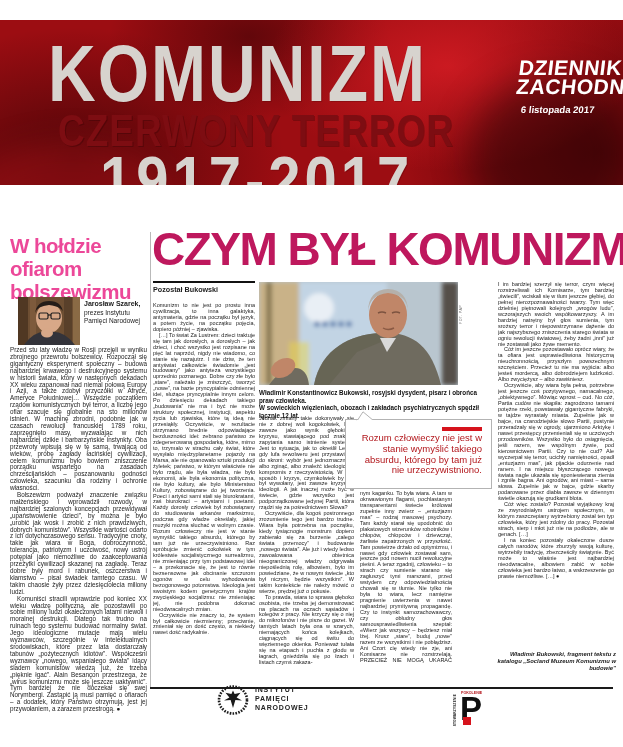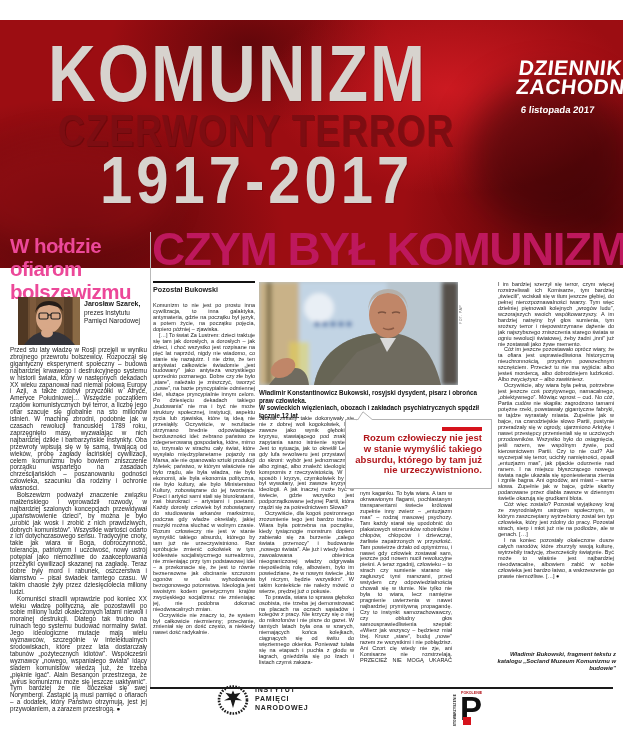--- a/index.html
+++ b/index.html
@@ -1,21 +1,21 @@
 <!DOCTYPE html>
 <html lang="pl"><head>
 <meta charset="utf-8">
 <style>
   html,body{margin:0;padding:0;}
   body{width:623px;height:747px;position:relative;overflow:hidden;background:#fff;
        font-family:"Liberation Sans", sans-serif;color:#1c1c1c;}
   .abs{position:absolute;}
 
   
-  .banner{left:0;top:20px;width:623px;height:248px;overflow:hidden;
+  .banner{left:0;top:20px;width:623px;height:165px;overflow:hidden;
     background:
       radial-gradient(ellipse 260px 150px at 72% 28%, rgba(220,30,38,.75), rgba(220,30,38,0) 70%),
       radial-gradient(ellipse 300px 190px at 12% 85%, rgba(60,4,6,.8), rgba(60,4,6,0) 70%),
       radial-gradient(ellipse 280px 220px at 96% 80%, rgba(70,3,6,.85), rgba(70,3,6,0) 70%),
       radial-gradient(ellipse 200px 120px at 40% 10%, rgba(50,2,4,.55), rgba(50,2,4,0) 70%),
       #9c0d12;}
   .banner-blob1{left:470px;top:60px;width:160px;height:150px;border-radius:50%;
     background:rgba(52,3,5,.55);filter:blur(18px);}
   .banner-blob2{left:-30px;top:120px;width:200px;height:110px;border-radius:50%;
     background:rgba(150,15,20,.6);filter:blur(14px);}
@@ -63,21 +63,21 @@
   .photo-credit{left:459px;top:305px;font-size:3.6px;color:#777;
     writing-mode:vertical-rl;transform:rotate(180deg);letter-spacing:.4px;}
   .caption{left:259px;top:389px;width:228px;font-size:6.3px;line-height:7.6px;
     font-weight:bold;color:#111;}
 
   .quote-box{left:345px;top:419px;width:145px;height:68px;background:#fff;
     border:1px solid #b3b3b3;}
   .quote-notch{position:absolute;left:10px;top:-9px;}
   .quote-bar{position:absolute;right:9px;top:7px;width:40px;height:4px;background:#d6131c;}
   .quote-text{position:absolute;left:8px;right:9px;top:13px;text-align:right;
-    font-size:9.5px;line-height:10.8px;font-weight:bold;color:#b2171c;}
+    font-size:9.5px;line-height:10.8px;font-weight:normal;color:#b2171c;}
   .credit{left:492px;top:651px;width:124px;font-size:5.9px;line-height:7px;
     font-style:italic;font-weight:bold;text-align:right;}
 
   
   .footer-rule{left:150px;top:687px;width:463px;height:2px;background:#1a1a1a;}
   .ipn{left:217px;top:685px;width:120px;height:30px;}
   .ipn-text{position:absolute;left:38px;top:1px;font-size:7px;line-height:8.8px;
     font-weight:bold;letter-spacing:.8px;color:#222;}
   .pok{left:453px;top:691px;width:38px;height:40px;}
   .pok-vert{position:absolute;left:0;top:3px;font-size:3.2px;font-weight:bold;

